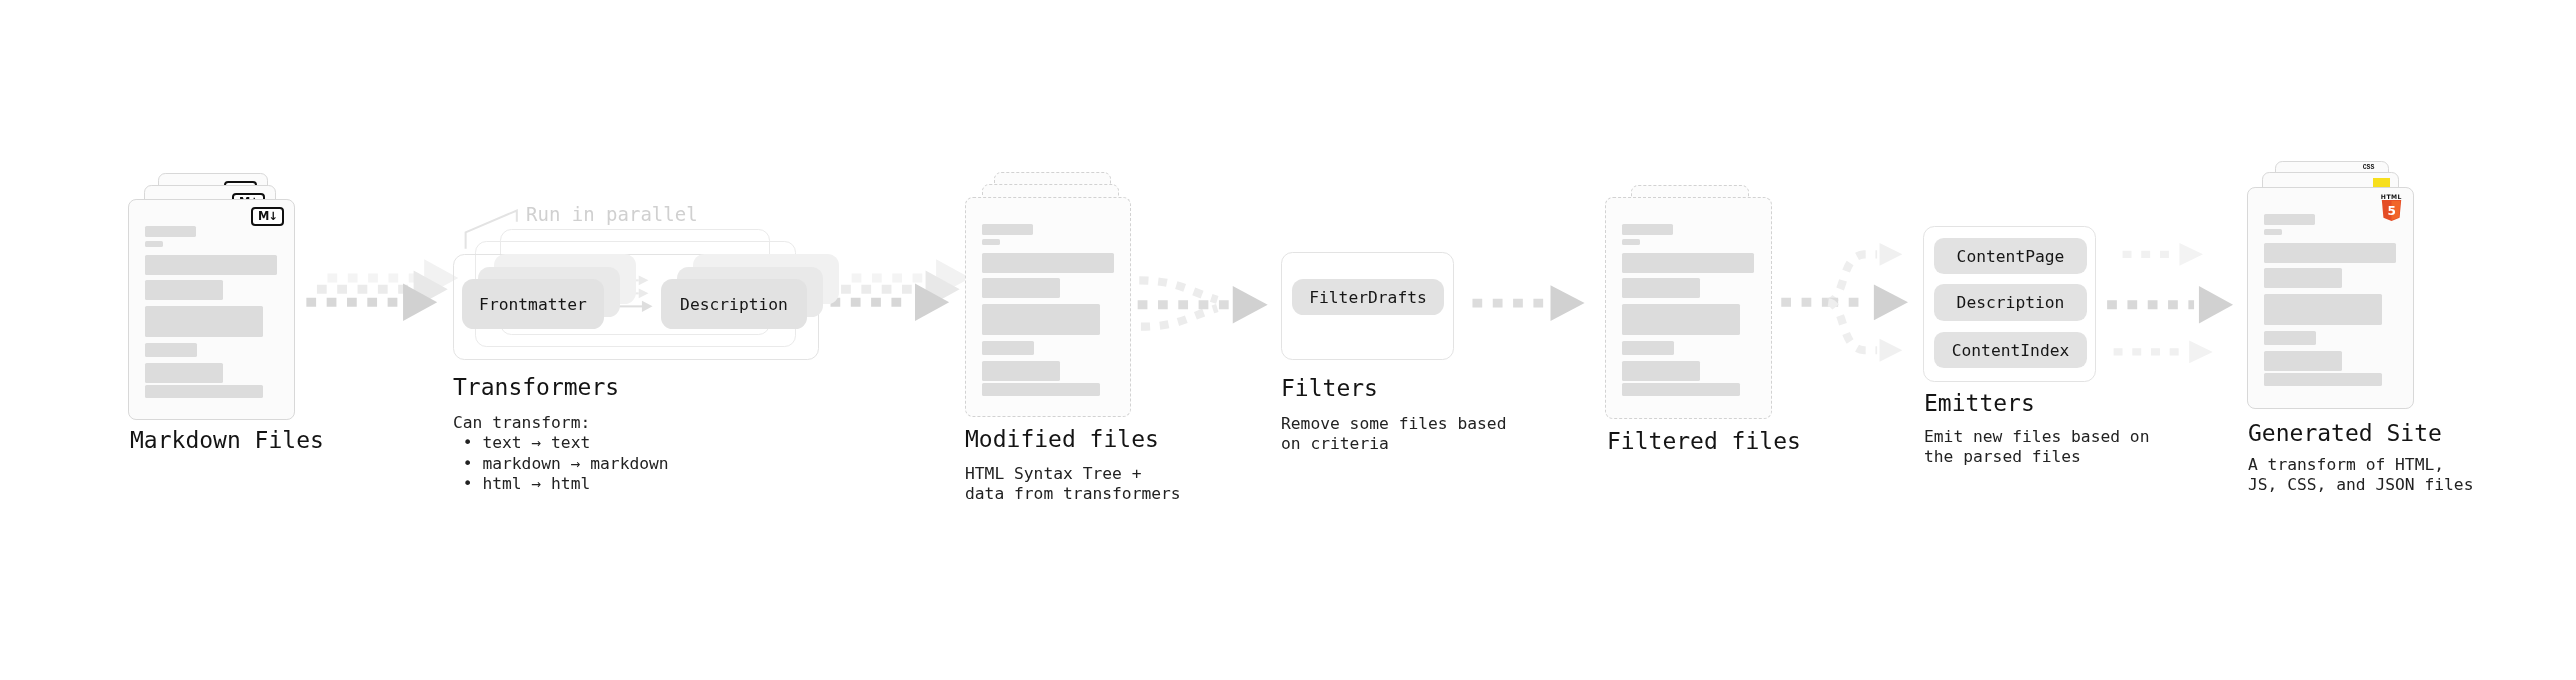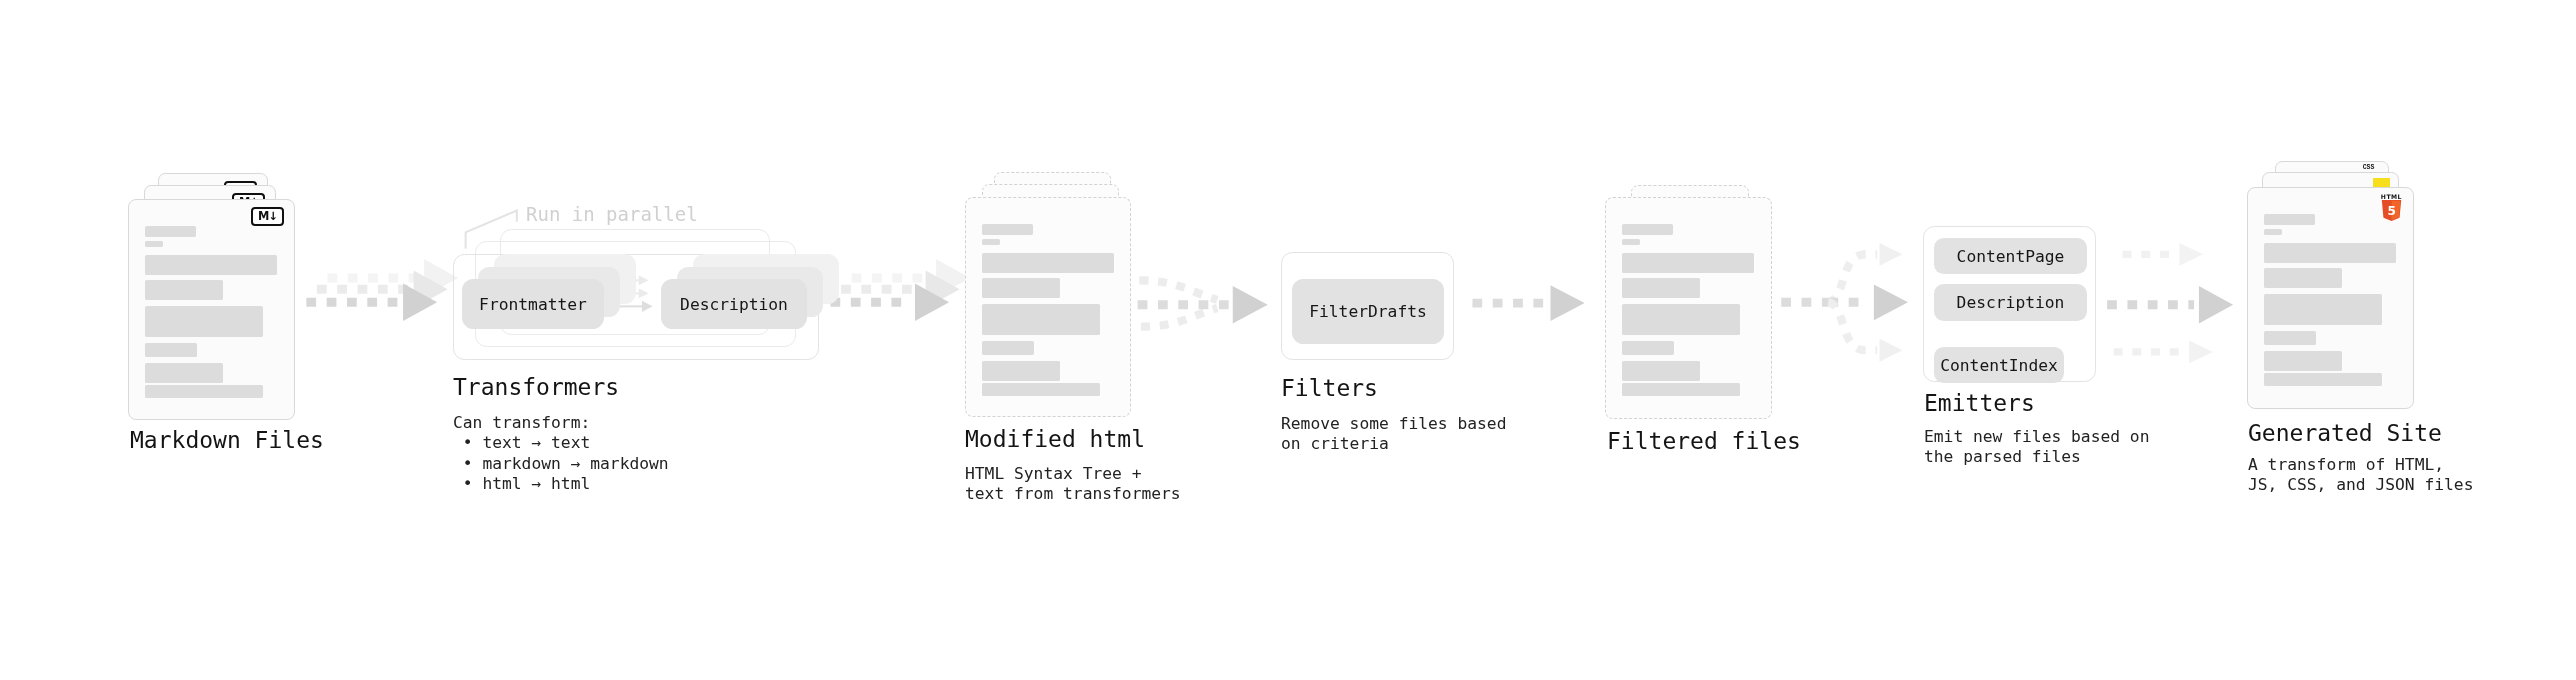--- a/index.html
+++ b/index.html
@@ -162,28 +162,28 @@
     <div class="card dashed" style="left:965px;top:197px;width:166px;height:220px">
         <div class="bar" style="top: 26px; width: 51px; height: 11.4px;"></div>
         <div class="bar" style="top: 41px; width: 18px; height: 5.7px;"></div>
         <div class="bar" style="top: 55px; width: 132px; height: 19.5px;"></div>
         <div class="bar" style="top: 80px; width: 78px; height: 19.5px;"></div>
         <div class="bar" style="top: 106px; width: 118px; height: 31px;"></div>
         <div class="bar" style="top: 143px; width: 52px; height: 14px;"></div>
         <div class="bar" style="top: 163px; width: 78px; height: 19.5px;"></div>
         <div class="bar" style="top: 185px; width: 118px; height: 13px;"></div>
       </div>
-    <h2 class="title" style="left:965px;top:427px">Modified html</h2>
+    <h2 class="title" style="left:965px;top:427px">Modified files</h2>
     <p class="desc" style="left:965px;top:464px">HTML Syntax Tree +
-text from transformers</p>
+data from transformers</p>
   </div>
 
   <div class="stage">
     <div class="box" style="left:1281px;top:252px;width:173px;height:108px"></div>
-    <div class="pill" style="left:1292px;top:279px;width:152px;height:65px">FilterDrafts</div>
+    <div class="pill" style="left:1292px;top:279px;width:152px;height:36px">FilterDrafts</div>
     <h2 class="title" style="left:1281px;top:376px">Filters</h2>
     <p class="desc" style="left:1281px;top:414px">Remove some files based
 on criteria</p>
   </div>
 
   <div class="stage">
     <div class="card dashed backlayer" style="left:1631px;top:185px;width:118px;height:57px"></div>
     <div class="card dashed" style="left:1605px;top:197px;width:167px;height:222px">
         <div class="bar" style="top: 26px; width: 51px; height: 11.4px;"></div>
         <div class="bar" style="top: 41px; width: 18px; height: 5.7px;"></div>
@@ -194,21 +194,21 @@
         <div class="bar" style="top: 163px; width: 78px; height: 19.5px;"></div>
         <div class="bar" style="top: 185px; width: 118px; height: 13px;"></div>
       </div>
     <h2 class="title" style="left:1607px;top:429px">Filtered files</h2>
   </div>
 
   <div class="stage">
     <div class="box" style="left:1923px;top:226px;width:173px;height:156px"></div>
     <div class="pill small" style="left:1934px;top:238px;width:153px;height:36px">ContentPage</div>
     <div class="pill small" style="left:1934px;top:284px;width:153px;height:37px">Description</div>
-    <div class="pill small" style="left:1934px;top:347px;width:130px;height:36px">ContentIndex</div>
+    <div class="pill small" style="left:1934px;top:332px;width:153px;height:36px">ContentIndex</div>
     <h2 class="title" style="left:1924px;top:391px">Emitters</h2>
     <p class="desc" style="left:1924px;top:427px">Emit new files based on
 the parsed files</p>
   </div>
 
   <div class="stage">
     <div class="card backlayer" style="left:2275px;top:161px;width:114px;height:57px">
       <span class="css-badge">
         <span class="css-word">CSS</span>
         <span class="css-bar"></span>

